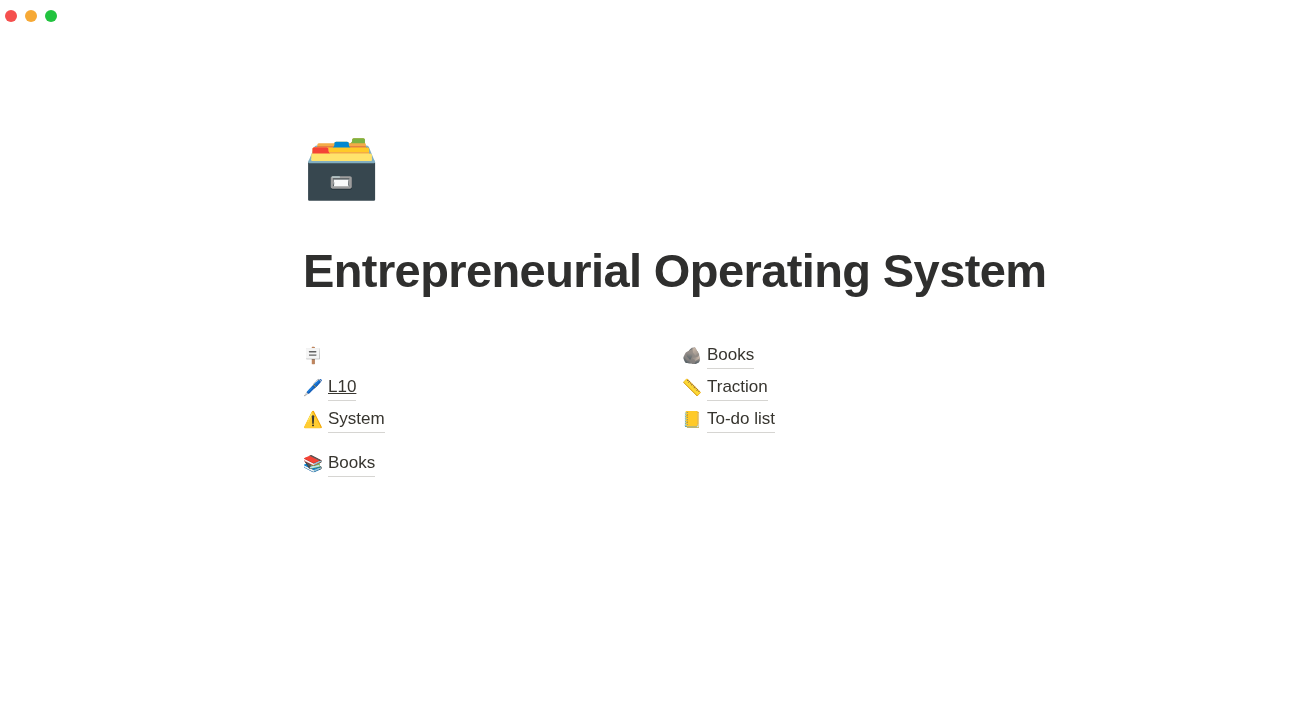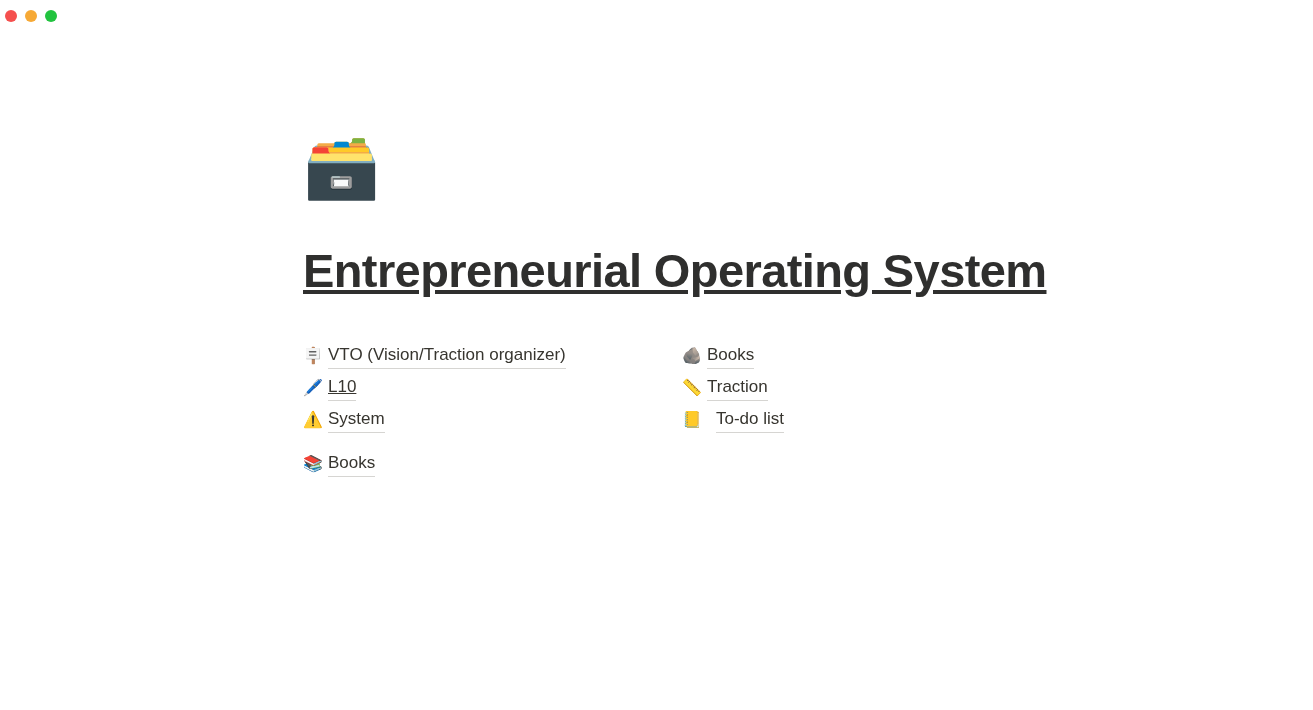--- a/index.html
+++ b/index.html
@@ -132,29 +132,28 @@
     <span class="tl-dot" style="background: rgb(246, 169, 54);"></span>
     <span class="tl-dot" style="background: rgb(34, 195, 63);"></span>
   </div>
 </div>
 
 <div class="page">
   <div class="page-inner">
 
     <div class="page-emoji">🗃️</div>
 
-    <h1 class="page-title" style="color: rgb(47, 47, 46); text-decoration: underline;">Entrepreneurial Operating System</h1>
+    <h1 class="page-title" style="color: rgb(47, 47, 46);">Entrepreneurial Operating System</h1>
 
     <div class="columns">
 
       <div class="col col-left">
 
         <div class="link-row">
           <span class="row-emoji">🪧</span>
-          <span class="row-label" style="color: rgb(55, 53, 47); border-bottom-color: rgb(214, 213, 210);">VTO (Vision/Traction organizer)</span>
         </div>
 
         <div class="link-row">
           <span class="row-emoji">🖊️</span>
           <span class="row-label" style="color: rgb(55, 53, 47); border-bottom-color: rgb(214, 213, 210); text-decoration: underline;">L10</span>
         </div>
 
         <div class="link-row">
           <span class="row-emoji">⚠️</span>
           <span class="row-label" style="color: rgb(55, 53, 47); border-bottom-color: rgb(214, 213, 210);">System</span>
@@ -174,20 +173,20 @@
           <span class="row-label" style="color: rgb(55, 53, 47); border-bottom-color: rgb(214, 213, 210);">Books</span>
         </div>
 
         <div class="link-row">
           <span class="row-emoji">📏</span>
           <span class="row-label" style="color: rgb(55, 53, 47); border-bottom-color: rgb(214, 213, 210);">Traction</span>
         </div>
 
         <div class="link-row">
           <span class="row-emoji">📒</span>
-          <span class="row-label" style="color: rgb(55, 53, 47); border-bottom-color: rgb(214, 213, 210); margin-left: 9px;">To-do list</span>
+          <span class="row-label" style="color: rgb(55, 53, 47); border-bottom-color: rgb(214, 213, 210);">To-do list</span>
         </div>
 
       </div>
 
     </div>
   </div>
 </div>
 
 </body></html>

